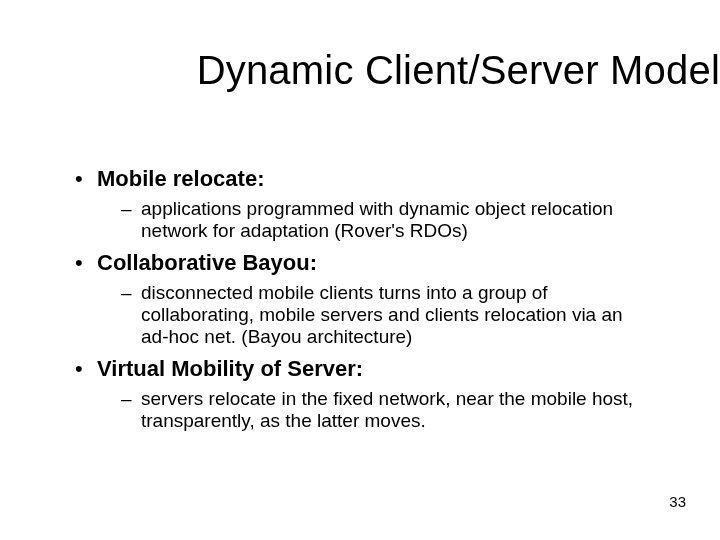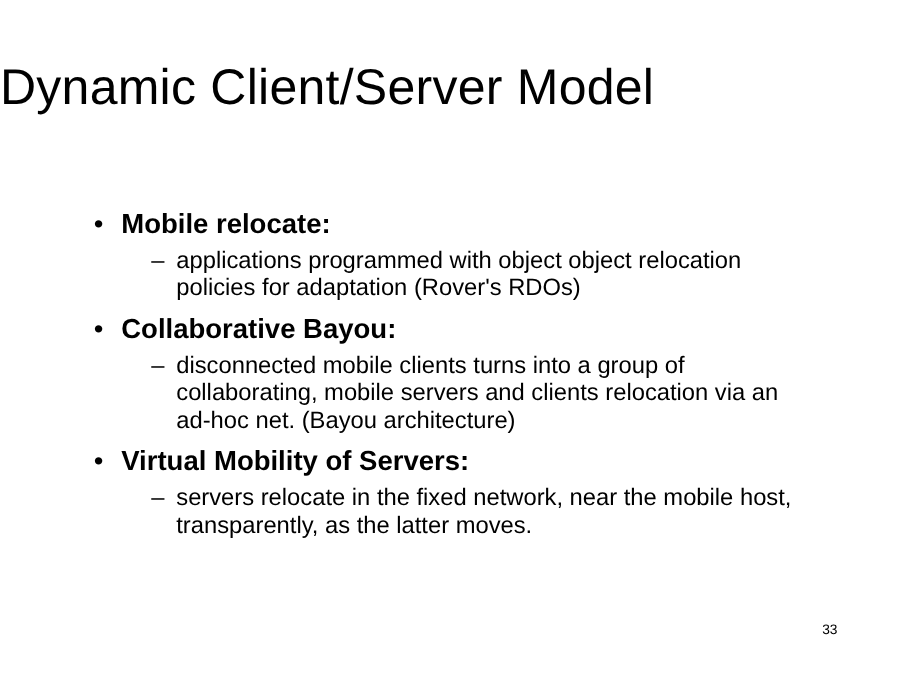--- a/index.html
+++ b/index.html
@@ -16,21 +16,21 @@
     position: relative;
     width: 720px;
     height: 540px;
     box-sizing: border-box;
   }
   .title {
     position: absolute;
     top: 48px;
     left: 0;
     width: 100%;
-    text-align: left;
+    text-align: right;
     font-size: 40px;
     font-weight: 400;
     letter-spacing: 0.2px;
   }
   .body {
     position: absolute;
     top: 160px;
     left: 75px;
     width: 580px;
   }
@@ -67,56 +67,56 @@
     line-height: 22px;
   }
   .bullet-l2 .text {
     flex: 1 1 auto;
     font-size: 19px;
     line-height: 22px;
     font-weight: 400;
   }
   .pagenum {
     position: absolute;
-    right: 50px;
+    right: 34px;
     bottom: 30px;
-    font-size: 11px;
+    font-size: 15px;
     color: #000;
   }
 </style>
 </head>
 <body>
 
 <div class="slide">
 
   <div class="title">Dynamic Client/Server Model</div>
 
   <div class="body">
 
     <div class="bullet-l1">
       <span class="dot">•</span>
       <span class="text">Mobile relocate:</span>
     </div>
     <div class="bullet-l2">
       <span class="dash">–</span>
-      <span class="text">applications programmed with object object relocation policies for adaptation (Rover's RDOs)</span>
+      <span class="text">applications programmed with dynamic object relocation network for adaptation (Rover's RDOs)</span>
     </div>
 
     <div class="bullet-l1">
       <span class="dot">•</span>
       <span class="text">Collaborative Bayou:</span>
     </div>
     <div class="bullet-l2">
       <span class="dash">–</span>
       <span class="text">disconnected mobile clients turns into a group of collaborating, mobile servers and clients relocation via an ad-hoc net. (Bayou architecture)</span>
     </div>
 
     <div class="bullet-l1">
       <span class="dot">•</span>
-      <span class="text">Virtual Mobility of Servers:</span>
+      <span class="text">Virtual Mobility of Server:</span>
     </div>
     <div class="bullet-l2">
       <span class="dash">–</span>
       <span class="text">servers relocate in the fixed network, near the mobile host, transparently, as the latter moves.</span>
     </div>
 
   </div>
 
   <div class="pagenum">33</div>
 

